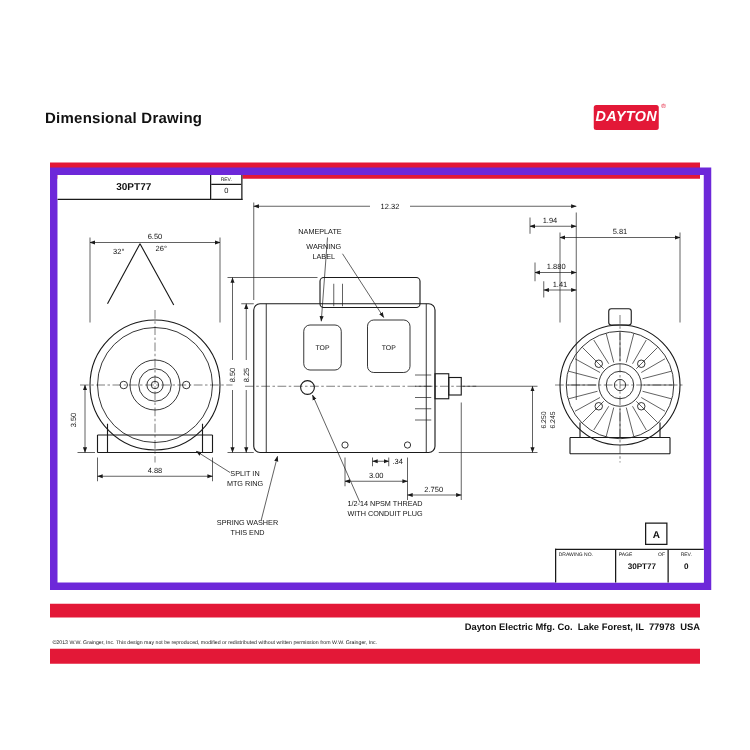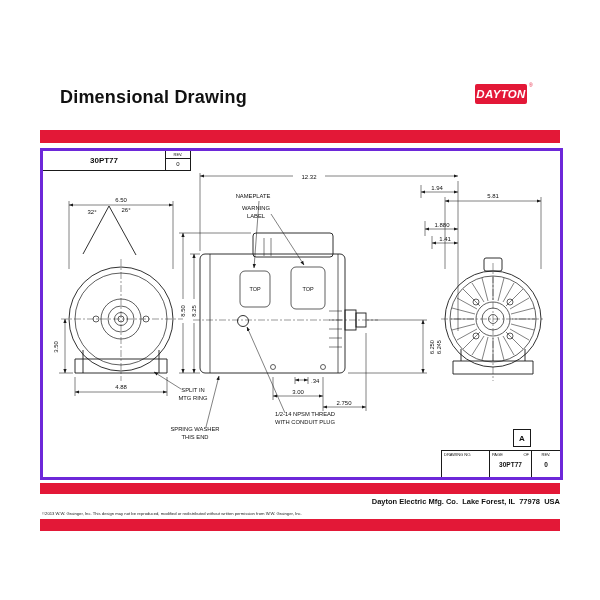--- a/index.html
+++ b/index.html
@@ -1,29 +1,29 @@
 <!DOCTYPE html>
 <html><head>
 <meta charset="utf-8">
 <style>
   html,body{margin:0;padding:0;}
   body{
     width:600px;height:600px;background:#ffffff;position:relative;overflow:hidden;
     font-family:"Liberation Sans","DejaVu Sans",sans-serif;color:#111;
   }
-  .doc-title{position:absolute;left:60px;top:87px;font-size:18px;font-weight:bold;letter-spacing:.2px;}
+  .doc-title{position:absolute;left:36px;top:87px;font-size:12px;font-weight:bold;letter-spacing:.2px;}
   .logo{position:absolute;left:475px;top:84px;width:52px;height:20px;background:#e31837;
         display:flex;align-items:center;justify-content:center;border-radius:2px;}
   .logo span{color:#fff;font-weight:bold;font-style:italic;font-size:11.5px;letter-spacing:.3px;}
   .logo-r{position:absolute;left:529px;top:82px;color:#e31837;font-size:5px;}
   .redbar{position:absolute;left:40px;width:520px;background:#e31837;}
   .bar1{top:130px;height:13px;}
   .bar2{top:483px;height:11px;}
   .bar3{top:519px;height:12px;}
-  .frame{position:absolute;left:40px;top:148px;width:517px;height:326px;border:3px solid #6d28d9;}
+  .frame{position:absolute;left:40px;top:134px;width:517px;height:326px;border:6px solid #6d28d9;}
   .frame svg{position:absolute;left:0;top:0;}
   
   .tb-top{position:absolute;left:0;top:0;display:flex;background:#fff;}
   .tb-part{width:122px;height:19px;border-right:1px solid #1a1a1a;border-bottom:1px solid #1a1a1a;
            display:flex;align-items:center;justify-content:center;font-size:8px;font-weight:bold;}
   .tb-rev{width:24px;border-right:1px solid #1a1a1a;border-bottom:1px solid #1a1a1a;}
   .tb-rev-label{font-size:4px;text-align:center;height:7px;line-height:7px;border-bottom:1px solid #1a1a1a;}
   .tb-rev-val{font-size:6px;text-align:center;height:11px;line-height:11px;}
   
   .tb-bot{position:absolute;right:0;bottom:0;width:118px;height:26px;border-left:1px solid #1a1a1a;

